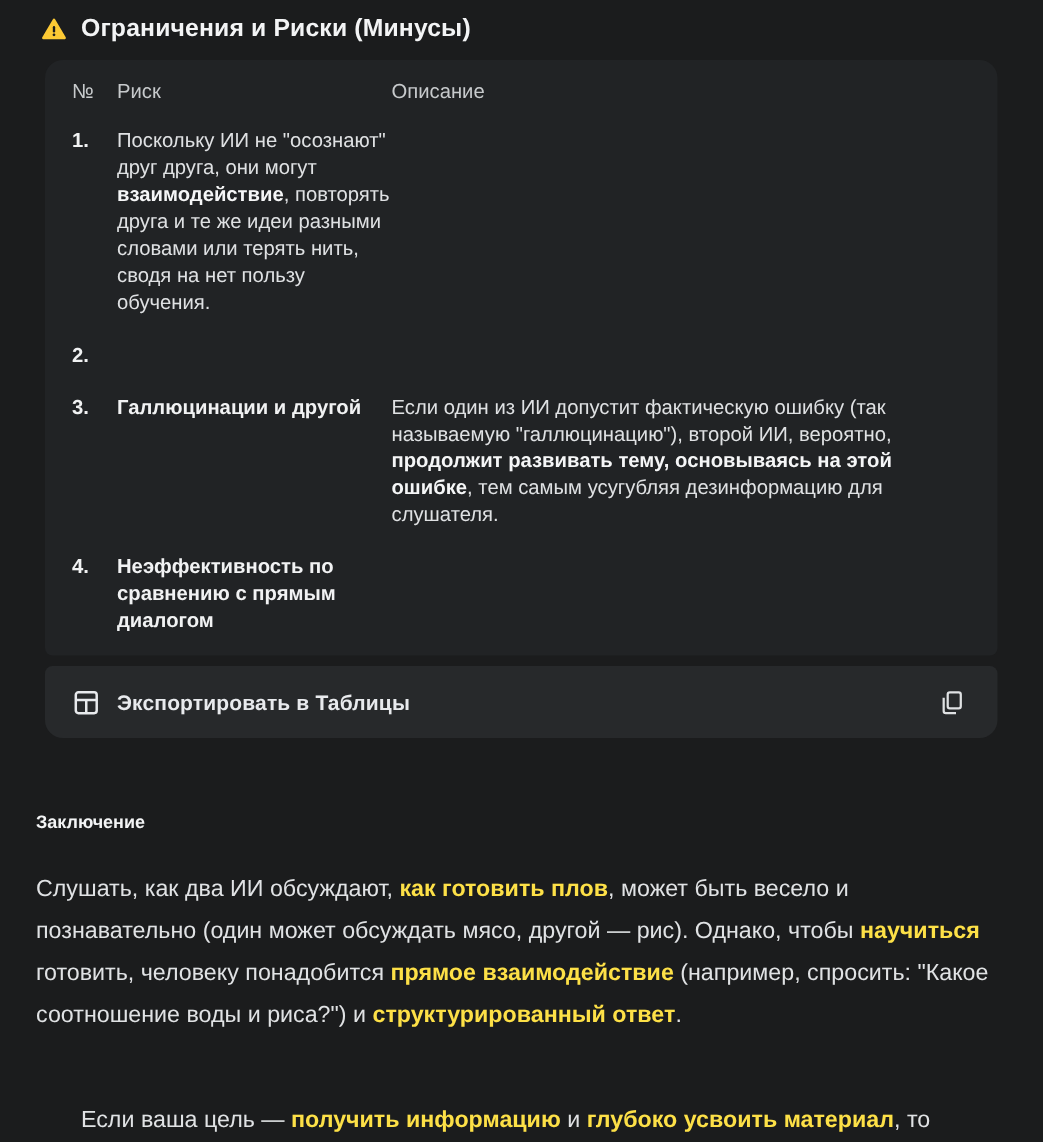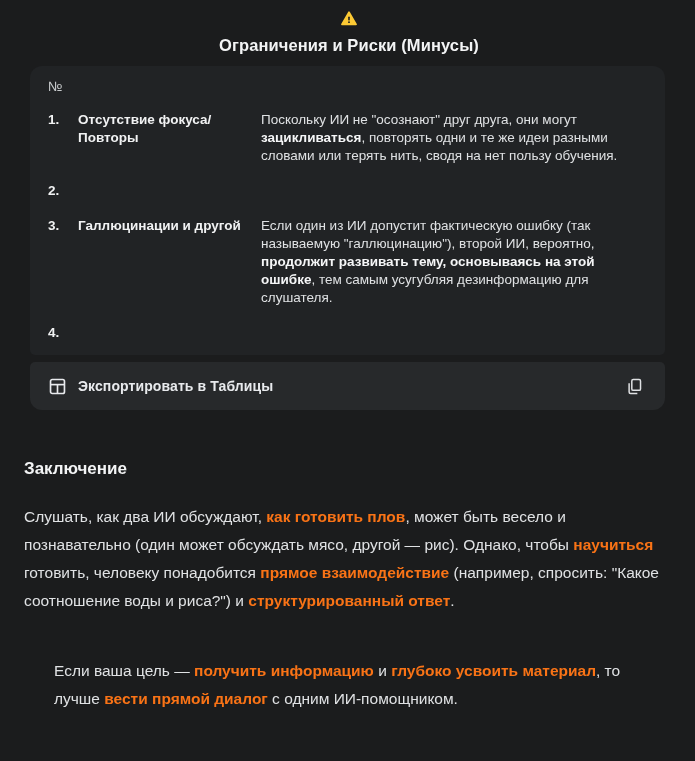--- a/index.html
+++ b/index.html
@@ -8,21 +8,21 @@
     width: 695px; height: 761px;
     font-family: "Liberation Sans", "DejaVu Sans", sans-serif;
     color: #e3e3e3;
     overflow: hidden;
   }
   .page { padding: 10px 24px 0 24px; }
 
   
   .title-row {
     display: flex; align-items: center; gap: 9px;
-    padding-left: 3px; margin-bottom: 11px; flex-direction: column;
+    padding-left: 3px; margin-bottom: 11px;
   }
   .title-row .ttl {
     font-size: 16.5px; font-weight: 700; color: #f3f4f5; letter-spacing: .1px;
   }
   .warn-svg { display: block; }
 
   
   .table-card {
     margin: 0 6px;
     background: #212325;
@@ -63,28 +63,28 @@
   .copy-btn {
     margin-left: auto;
     background: none; border: none; cursor: pointer;
     display: flex; align-items: center; justify-content: center;
     width: 34px; height: 34px; border-radius: 50%;
   }
 
   
   .conclusion-heading {
     margin-top: 49px;
-    font-size: 17px; font-weight: 700; color: #f3f4f5;
+    font-size: 12px; font-weight: 700; color: #f3f4f5;
   }
   .para {
     margin-top: 24px;
     font-size: 15.5px; line-height: 28px; color: #e0e2e4;
     font-weight: 400;
   }
-  .para b, .bq b { color: #f97316; font-weight: 700; }
+  .para b, .bq b { color: #fde047; font-weight: 700; }
   .bq {
     margin-top: 42px; margin-left: 30px; margin-right: 10px;
     font-size: 15.5px; line-height: 28px; color: #e0e2e4;
   }
 </style>
 </head>
 <body>
 
 <div class="page">
 
@@ -95,40 +95,42 @@
         <rect x="10.9" y="9" width="2.2" height="6" rx="1.1" fill="#1b1c1d"></rect>
         <circle cx="12" cy="17.2" r="1.3" fill="#1b1c1d"></circle>
       </svg>
     </span>
     <span class="ttl">Ограничения и Риски (Минусы)</span>
   </div>
 
   <div class="table-card">
     <div class="trow thead">
       <span class="cell">№</span>
+      <span class="cell">Риск</span>
+      <span class="cell">Описание</span>
     </div>
 
     <div class="trow">
       <span class="c-num">1.</span>
-      <span class="c-risk">Отсутствие фокуса/ Повторы</span>
-      <span class="c-desc"><span>Поскольку ИИ не "осознают" друг друга, они могут </span><b>зацикливаться</b><span>, повторять одни и те же идеи разными словами или терять нить, сводя на нет пользу обучения.</span></span>
+      <span class="c-desc"><span>Поскольку ИИ не "осознают" друг друга, они могут </span><b>взаимодействие</b><span>, повторять друга и те же идеи разными словами или терять нить, сводя на нет пользу обучения.</span></span>
     </div>
 
     <div class="trow">
       <span class="c-num">2.</span>
     </div>
 
     <div class="trow">
       <span class="c-num">3.</span>
       <span class="c-risk">Галлюцинации и другой</span>
       <span class="c-desc"><span>Если один из ИИ допустит фактическую ошибку (так называемую "галлюцинацию"), второй ИИ, вероятно, </span><b>продолжит развивать тему, основываясь на этой ошибке</b><span>, тем самым усугубляя дезинформацию для слушателя.</span></span>
     </div>
 
     <div class="trow">
       <span class="c-num">4.</span>
+      <span class="c-risk">Неэффективность по сравнению с прямым диалогом</span>
     </div>
   </div>
 
   <div class="export-bar">
     <button class="export-btn">
       <span>
         <svg width="19" height="19" viewBox="0 0 24 24" fill="none" stroke="#e8eaed" stroke-width="2.1" style="display:block">
           <rect x="3.2" y="3.2" width="17.6" height="17.6" rx="2.2"></rect>
           <line x1="3.2" y1="9.6" x2="20.8" y2="9.6"></line>
           <line x1="12" y1="9.6" x2="12" y2="20.8"></line>

